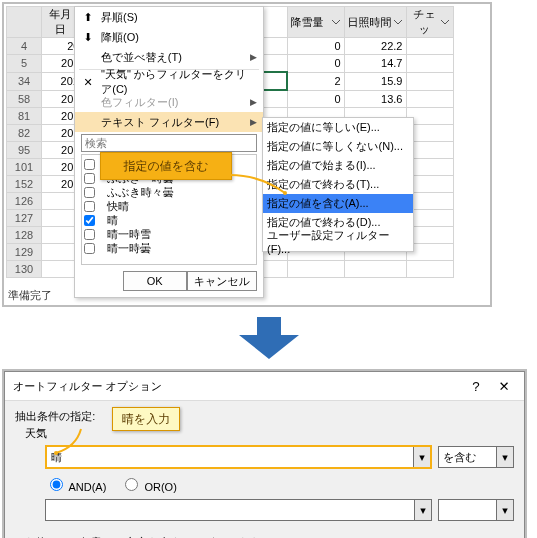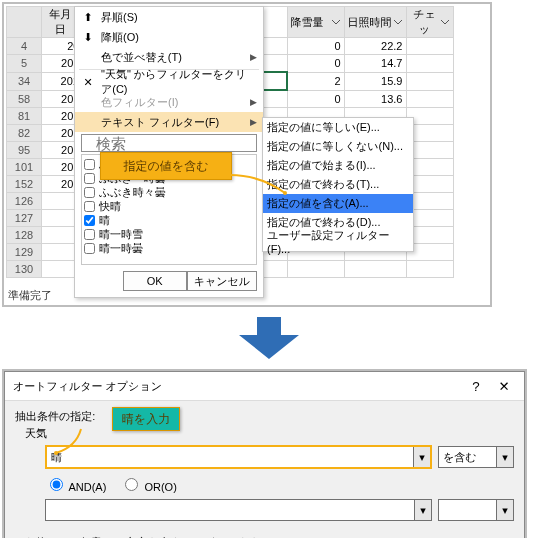--- a/index.html
+++ b/index.html
@@ -21,23 +21,23 @@
   
   .menu { position: absolute; left: 70px; top: 2px; width: 188px; background: #fff; border: 1px solid #c7c7c7; box-shadow: 2px 2px 4px rgba(0,0,0,.2); }
   .menu .mi { display: flex; align-items: center; height: 20px; padding: 0 6px 0 4px; }
   .menu .mi .ic { width: 18px; display: flex; justify-content: center; }
   .menu .mi .tx { flex: 1; padding-left: 4px; }
   .menu .mi .arr { font-size: 9px; color: #555; }
   .menu .mi.hl { background: #fbe3b3; }
   .menu .sep { height: 0; border-top: 1px solid #e0e0e0; margin: 2px 4px; }
   .menu .disabled { color: #9c9c9c; }
   .searchbox { margin: 2px 6px; }
-  .searchbox input { width: 100%; height: 18px; box-sizing: border-box; font-size: 15px; padding: 0 14px; border: 1px solid #8f8f8f; }
+  .searchbox input { width: 100%; height: 18px; box-sizing: border-box; font-size: 11px; padding: 0 3px; border: 1px solid #8f8f8f; }
   .chklist { margin: 0 6px; height: 105px; border: 1px solid #c7c7c7; padding: 2px; overflow: hidden; }
-  .chklist label { display: flex; align-items: center; height: 14px; font-size: 11px; gap: 4px; }
+  .chklist label { display: flex; align-items: center; height: 14px; font-size: 11px; gap: 12px; }
   .chklist input { width: 11px; height: 11px; margin:0; }
   .mbtns { display: flex; justify-content: flex-end; gap: 0; padding: 6px; }
   .btn { min-width: 64px; height: 20px; border: 1px solid #8a8a8a; background: #fdfdfd; font-size: 11px; }
   
   .submenu { position: absolute; left: 258px; top: 113px; width: 150px; background: #fff; border: 1px solid #c7c7c7; box-shadow: 2px 2px 4px rgba(0,0,0,.2); }
   .submenu .mi { height: 19px; display: flex; align-items: center; padding: 0 4px; }
   .submenu .mi.hl { background: #3b82f6; }
   
   .callout1 { position: absolute; left: 96px; top: 148px; width: 130px; height: 26px; background: #f6b014; color: #5a3b00; display: flex; align-items: center; justify-content: center; font-size: 12px; border: 1px solid #d99500; box-shadow: 1px 1px 3px rgba(0,0,0,.3); }
   .leader1 { position: absolute; left: 226px; top: 161px; width: 60px; height: 30px; }
@@ -49,21 +49,21 @@
   .dlg { border: 1px solid #888; background: #f0f0f0; }
   .dlg-title { height: 28px; display: flex; align-items: center; justify-content: space-between; padding: 0 6px 0 8px; background: #fff; border-bottom: 1px solid #dcdcdc; }
   .dlg-title .winbtn { width: 28px; height: 22px; display:flex; align-items:center; justify-content:center; font-family: Arial; border:1px solid transparent; background:transparent; }
   .dlg-body { padding: 8px 10px; }
   .combo { height: 20px; border: 1px solid #707070; background: #fff; display: flex; align-items: center; justify-content: space-between; padding: 0 0 0 4px; }
   .combo .dd { width: 16px; height: 100%; display:flex; align-items:center; justify-content:center; background:#e6e6e6; border-left:1px solid #707070; }
   .row { display: flex; align-items: center; gap: 6px; margin: 4px 0; }
   .radio-row { display: flex; align-items: center; gap: 14px; margin: 6px 0 6px 30px; }
   .hint { font-size: 11px; margin: 2px 0; }
   .hi { border: 2px solid #f6b014 !important; }
-  .callout2 { position:absolute; left:108px; top:36px; width:66px; height:22px; background:#14b8a6; color:#5a3b00; display:flex; align-items:center; justify-content:center; font-size:12px; border:1px solid #d99500; box-shadow:1px 1px 3px rgba(0,0,0,.3);}
+  .callout2 { position:absolute; left:108px; top:36px; width:66px; height:22px; background:#fef9c3; color:#5a3b00; display:flex; align-items:center; justify-content:center; font-size:12px; border:1px solid #d99500; box-shadow:1px 1px 3px rgba(0,0,0,.3);}
   .leader2 { position:absolute; left:72px; top:58px; width:40px; height:30px; }
   .leader2 svg, .leader3 svg { overflow:visible; }
 </style>
 </head>
 <body>
 
 <div class="panel1">
   <div class="cells">
     <table>
       <tbody>

